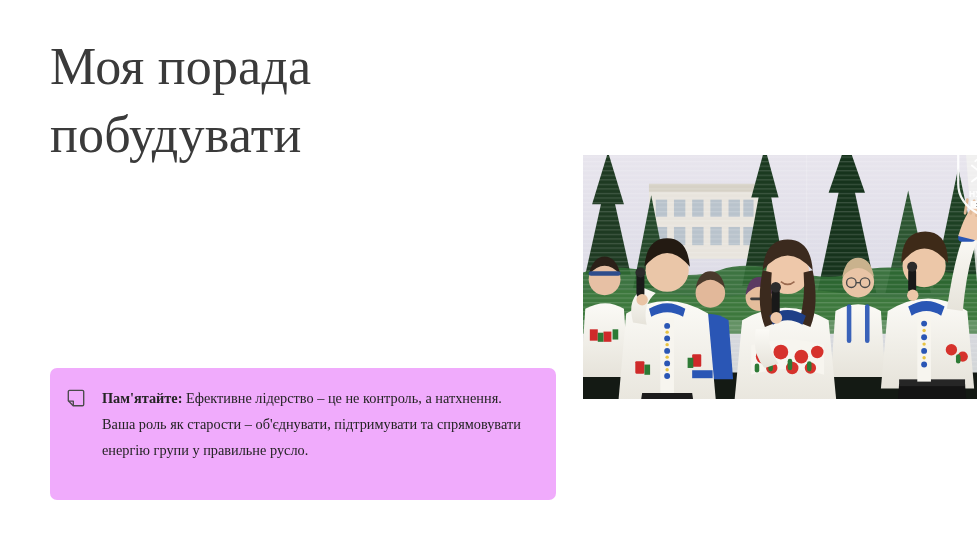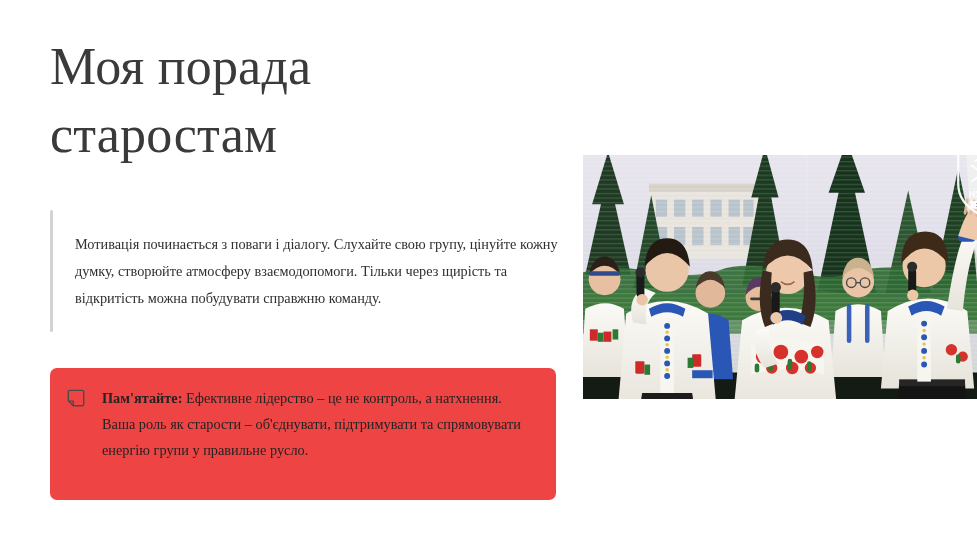--- a/index.html
+++ b/index.html
@@ -60,21 +60,21 @@
     text-align: left;
   }
 
   
   #callout {
     position: absolute;
     left: 50px;
     top: 368px;
     width: 506px;
     min-height: 132px;
-    background: #ef4444;
+    background: #f0abfc;
     border-radius: 7px;
     padding: 17px 20px 21px 17px;
     display: flex;
     align-items: flex-start;
   }
   #callout-icon {
     width: 18px;
     height: 18px;
     min-width: 18px;
     margin-top: 4px;
@@ -100,26 +100,22 @@
     background: #1d2a1b;
   }
   #photo svg { display: block; width: 100%; height: 100%; }
 </style>
 </head>
 <body>
 
 <div id="slide">
 
   <h1 id="title">Моя порада
-старостам</h1>
-
-  <div id="body-block">
-    <div id="accent-rule"></div>
-    <p id="body-text">Мотивація починається з поваги і діалогу. Слухайте свою групу, цінуйте кожну думку, створюйте атмосферу взаємодопомоги. Тільки через щирість та відкритість можна побудувати справжню команду.</p>
-  </div>
+побудувати</h1>
+
 
   <div id="callout">
     <span id="callout-icon">
       <svg viewBox="0 0 18 18" xmlns="http://www.w3.org/2000/svg" aria-hidden="true">
         <path d="M2.6 1.3 H15.4 A1.3 1.3 0 0 1 16.7 2.6 V15.4 A1.3 1.3 0 0 1 15.4 16.7 H6.2 L1.3 11.8 V2.6 A1.3 1.3 0 0 1 2.6 1.3 Z" fill="none" stroke="#4a4a4a" stroke-width="1.35" stroke-linejoin="round"></path>
         <path d="M6.3 16.6 V12.1 H1.5" fill="none" stroke="#4a4a4a" stroke-width="1.35" stroke-linejoin="round"></path>
       </svg>
     </span>
     <p id="callout-text"><span class="lead">Пам'ятайте:</span><span> Ефективне лідерство – це не контроль, а натхнення. Ваша роль як старости – об'єднувати, підтримувати та спрямовувати енергію групи у правильне русло.</span></p>
   </div>

